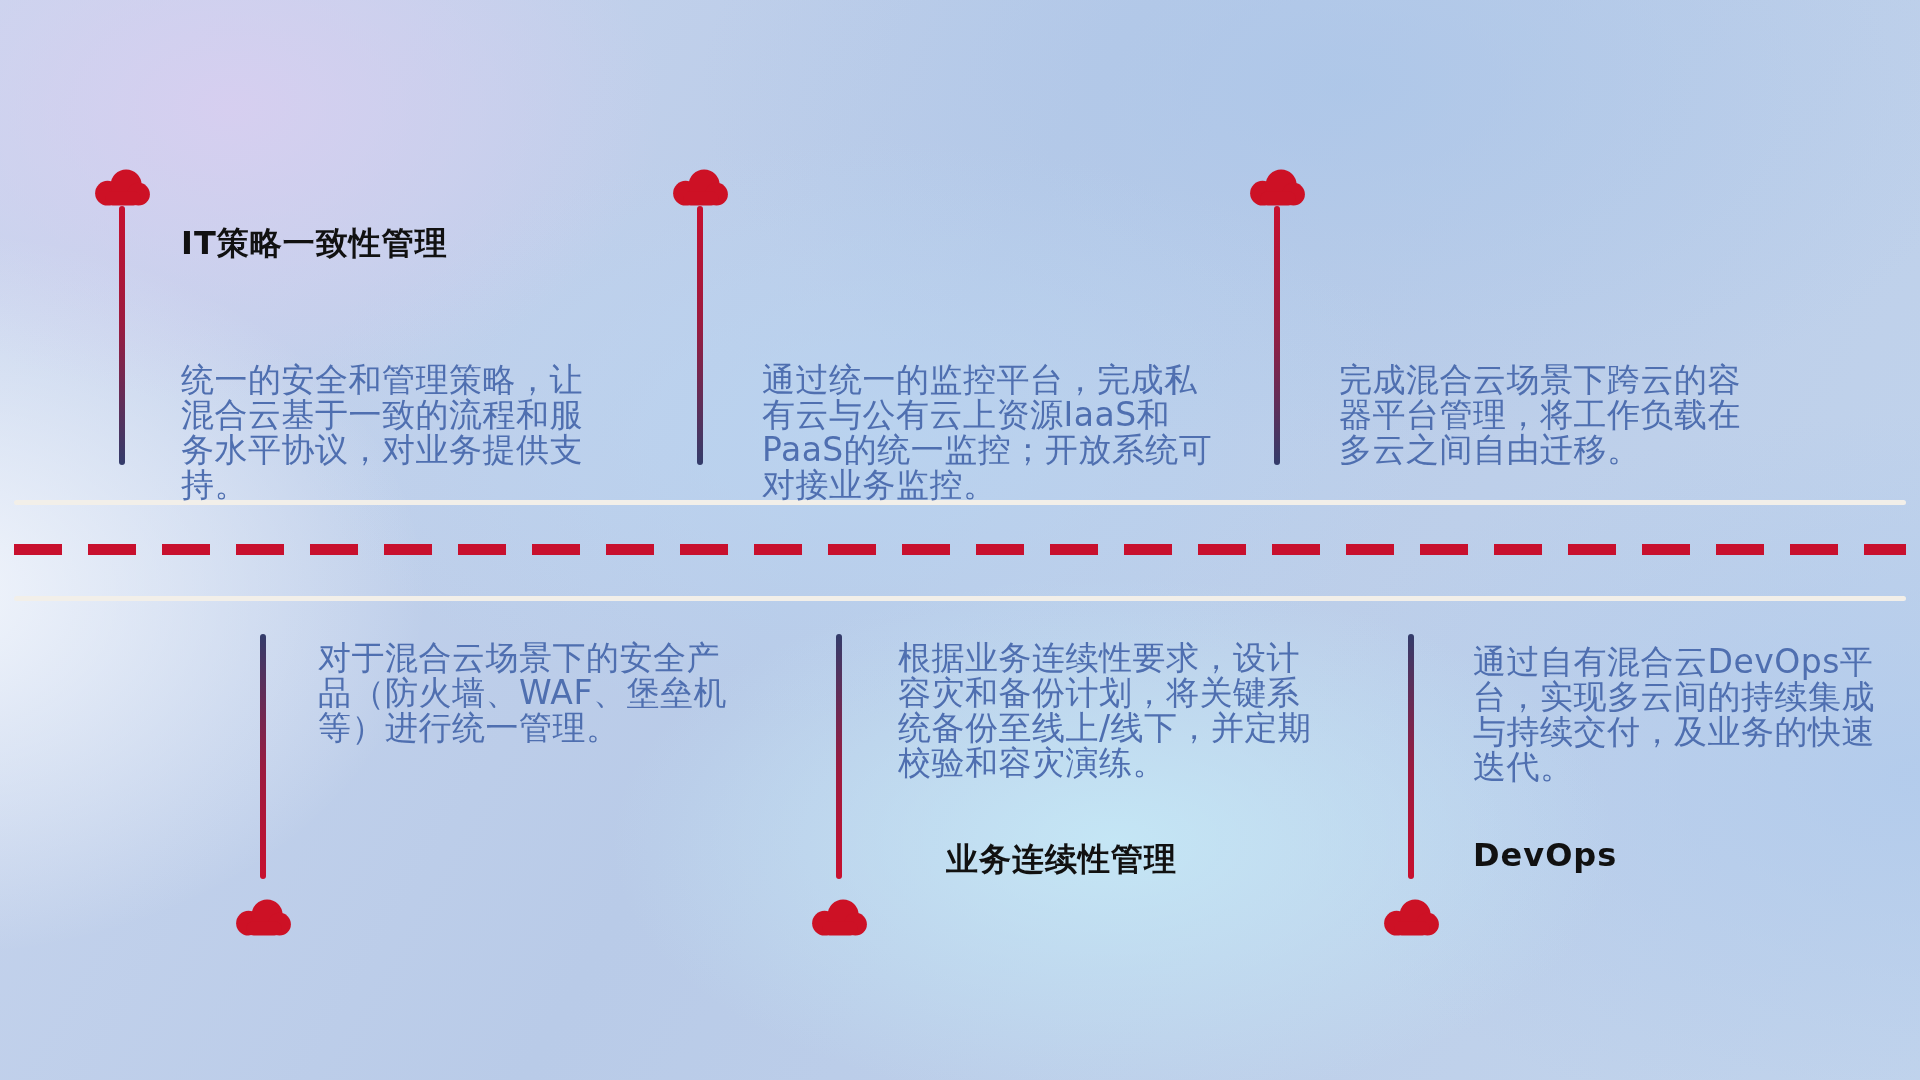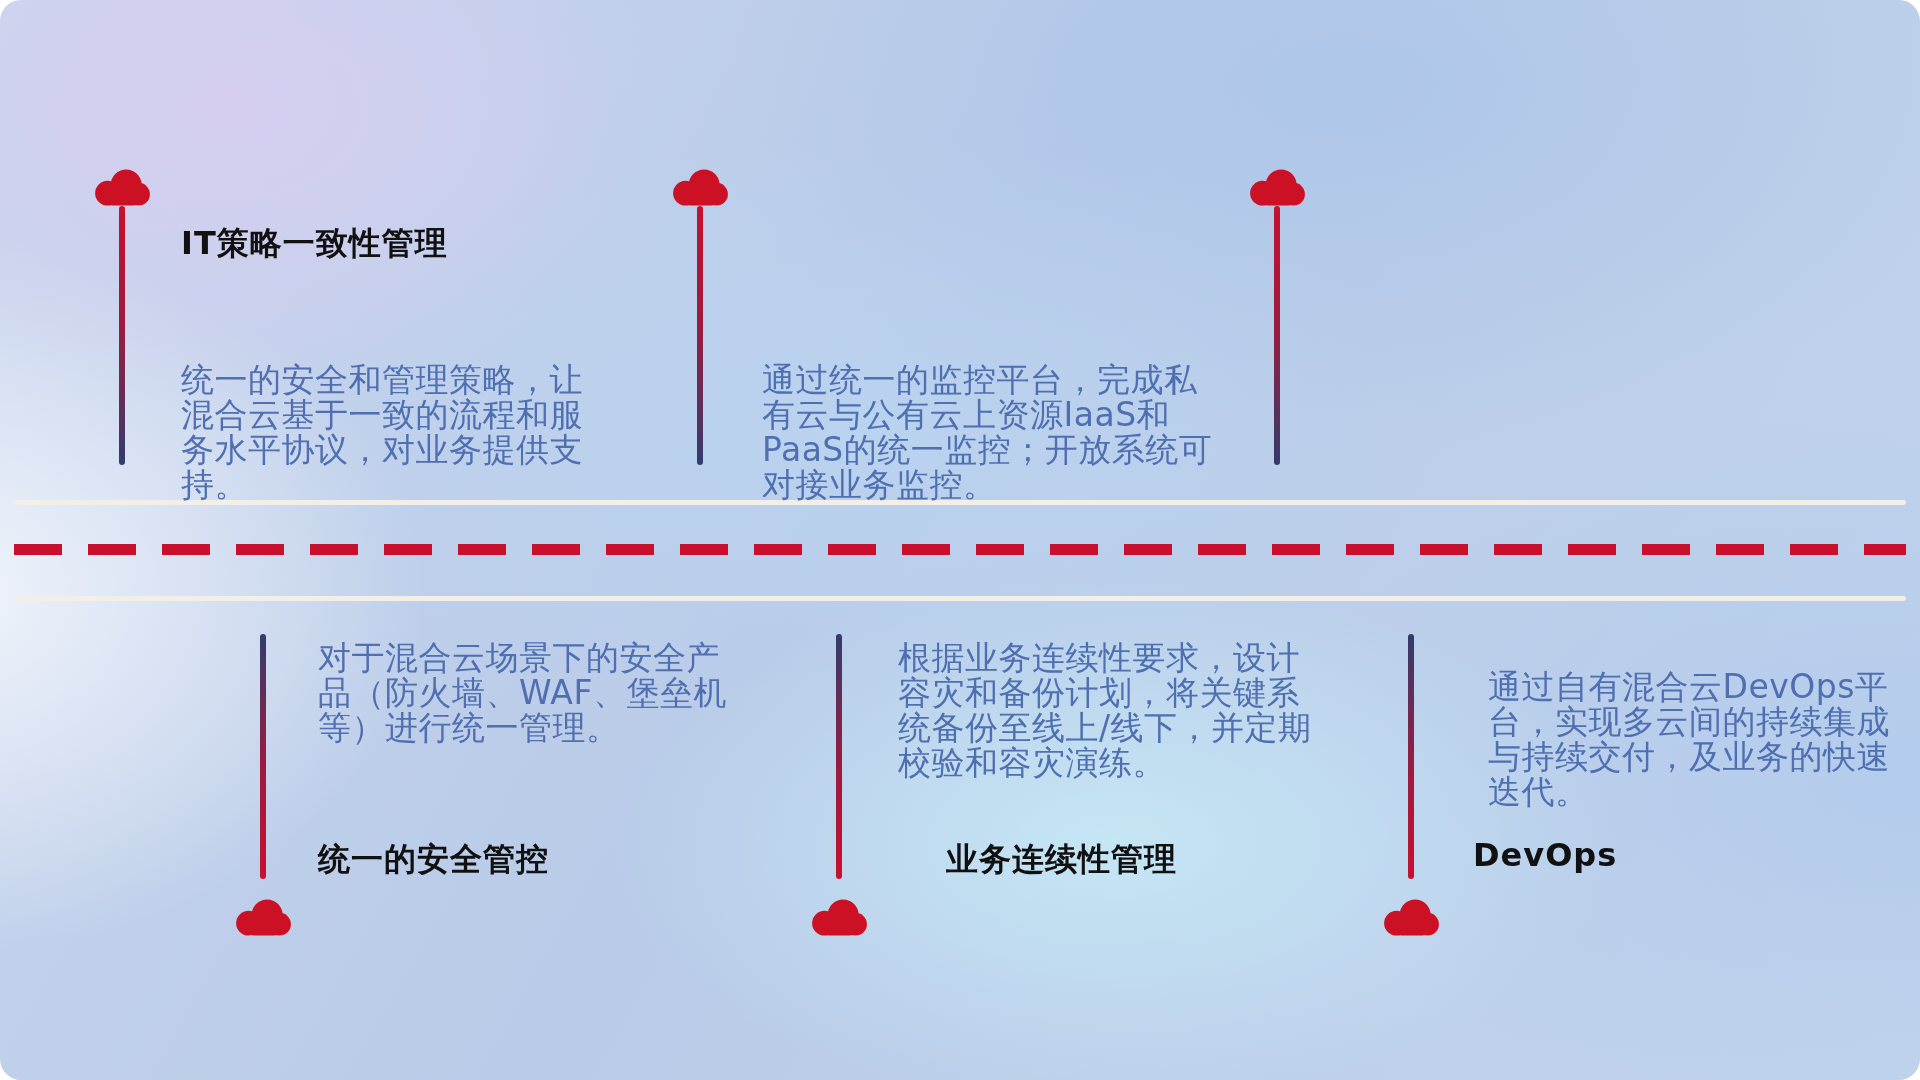--- a/index.html
+++ b/index.html
@@ -16,21 +16,20 @@
     width: 1920px;
     height: 1080px;
     background:
       radial-gradient(620px 420px at 12% 10%, rgba(216,206,240,0.90), transparent 70%),
       radial-gradient(720px 520px at -4% 55%, rgba(245,248,253,0.95), transparent 70%),
       radial-gradient(820px 420px at 45% 40%, rgba(186,214,242,0.70), transparent 70%),
       radial-gradient(920px 520px at 70% 8%,  rgba(168,196,232,0.65), transparent 70%),
       radial-gradient(720px 380px at 58% 78%, rgba(198,234,247,0.85), transparent 70%),
       radial-gradient(920px 520px at 100% 72%, rgba(176,202,236,0.80), transparent 70%),
       linear-gradient(120deg, #c9d6ee 0%, #b9cbe8 45%, #c2d4ec 100%);
-    border-radius: 21px;
   }
 
   
   .road-line {
     position: absolute;
     left: 14px;
     width: 1892px;
     height: 5px;
     background: #f2efe9;
     border-radius: 3px;
@@ -101,21 +100,21 @@
   .item-desc.t2 { left: 762px;  top: 362px; width: 452px; }
   .item-desc.t3 { left: 1339px; top: 362px; width: 420px; }
 
   
   .stem.b1 { left: 260px;  top: 634px; height: 245px; }
   .stem.b2 { left: 836px;  top: 634px; height: 245px; }
   .stem.b3 { left: 1408px; top: 634px; height: 245px; }
   
   .item-desc.b1 { left: 318px;  top: 640px; width: 430px; }
   .item-desc.b2 { left: 898px;  top: 640px; width: 415px; }
-  .item-desc.b3 { left: 1473px; top: 669px; width: 420px; margin-left: 15px; }
+  .item-desc.b3 { left: 1473px; top: 644px; width: 420px; }
   
   .item-title.b1 { left: 318px;  top: 838px; }
   .item-title.b2 { left: 946px;  top: 838px; }
   .item-title.b3 { left: 1473px; top: 836px; }
   
   .cloud.b1 { left: 232px;  top: 896px; }
   .cloud.b2 { left: 808px;  top: 896px; }
   .cloud.b3 { left: 1380px; top: 896px; }
 </style>
 </head>
@@ -148,24 +147,24 @@
   <svg class="cloud t2" fill="currentColor">
       <use href="#cloud-shape"></use>
     </svg>
   <div class="stem down t2"></div>
   <p class="item-desc t2">通过统一的监控平台，完成私有云与公有云上资源IaaS和PaaS的统一监控；开放系统可对接业务监控。</p>
 
   <svg class="cloud t3" fill="currentColor">
       <use href="#cloud-shape"></use>
     </svg>
   <div class="stem down t3"></div>
+  <p class="item-desc t3">完成混合云场景下跨云的容器平台管理，将工作负载在多云之间自由迁移。</p>
 
   <div class="stem up b1"></div>
   <p class="item-desc b1">对于混合云场景下的安全产品（防火墙、WAF、堡垒机等）进行统一管理。</p>
-  <h2 class="item-title b1">统一的安全管控</h2>
   <svg class="cloud b1" fill="currentColor">
       <use href="#cloud-shape"></use>
     </svg>
 
   <div class="stem up b2"></div>
   <p class="item-desc b2">根据业务连续性要求，设计容灾和备份计划，将关键系统备份至线上/线下，并定期校验和容灾演练。</p>
   <h2 class="item-title b2">业务连续性管理</h2>
   <svg class="cloud b2" fill="currentColor">
       <use href="#cloud-shape"></use>
     </svg>

